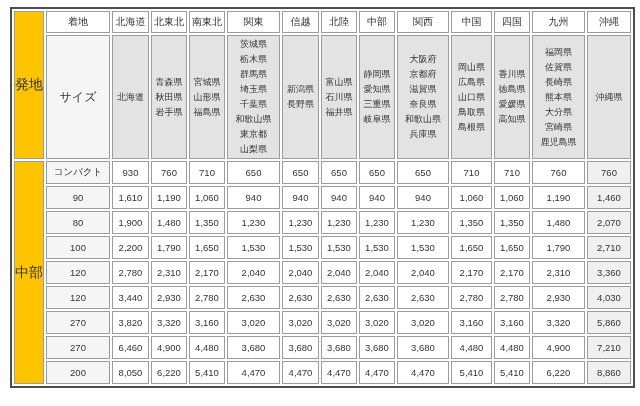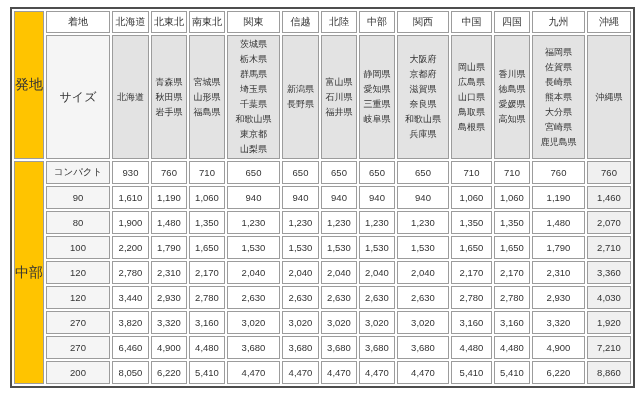--- a/index.html
+++ b/index.html
@@ -258,21 +258,21 @@
           <td class="fare-cell">3,320</td>
           <td class="fare-cell">3,160</td>
           <td class="fare-cell">3,020</td>
           <td class="fare-cell">3,020</td>
           <td class="fare-cell">3,020</td>
           <td class="fare-cell">3,020</td>
           <td class="fare-cell">3,020</td>
           <td class="fare-cell">3,160</td>
           <td class="fare-cell">3,160</td>
           <td class="fare-cell">3,320</td>
-          <td class="fare-cell last-col">1,920</td>
+          <td class="fare-cell last-col">5,860</td>
         </tr>
         <tr>
           <th class="size-cell">270</th>
           <td class="fare-cell">6,460</td>
           <td class="fare-cell">4,900</td>
           <td class="fare-cell">4,480</td>
           <td class="fare-cell">3,680</td>
           <td class="fare-cell">3,680</td>
           <td class="fare-cell">3,680</td>
           <td class="fare-cell">3,680</td>

